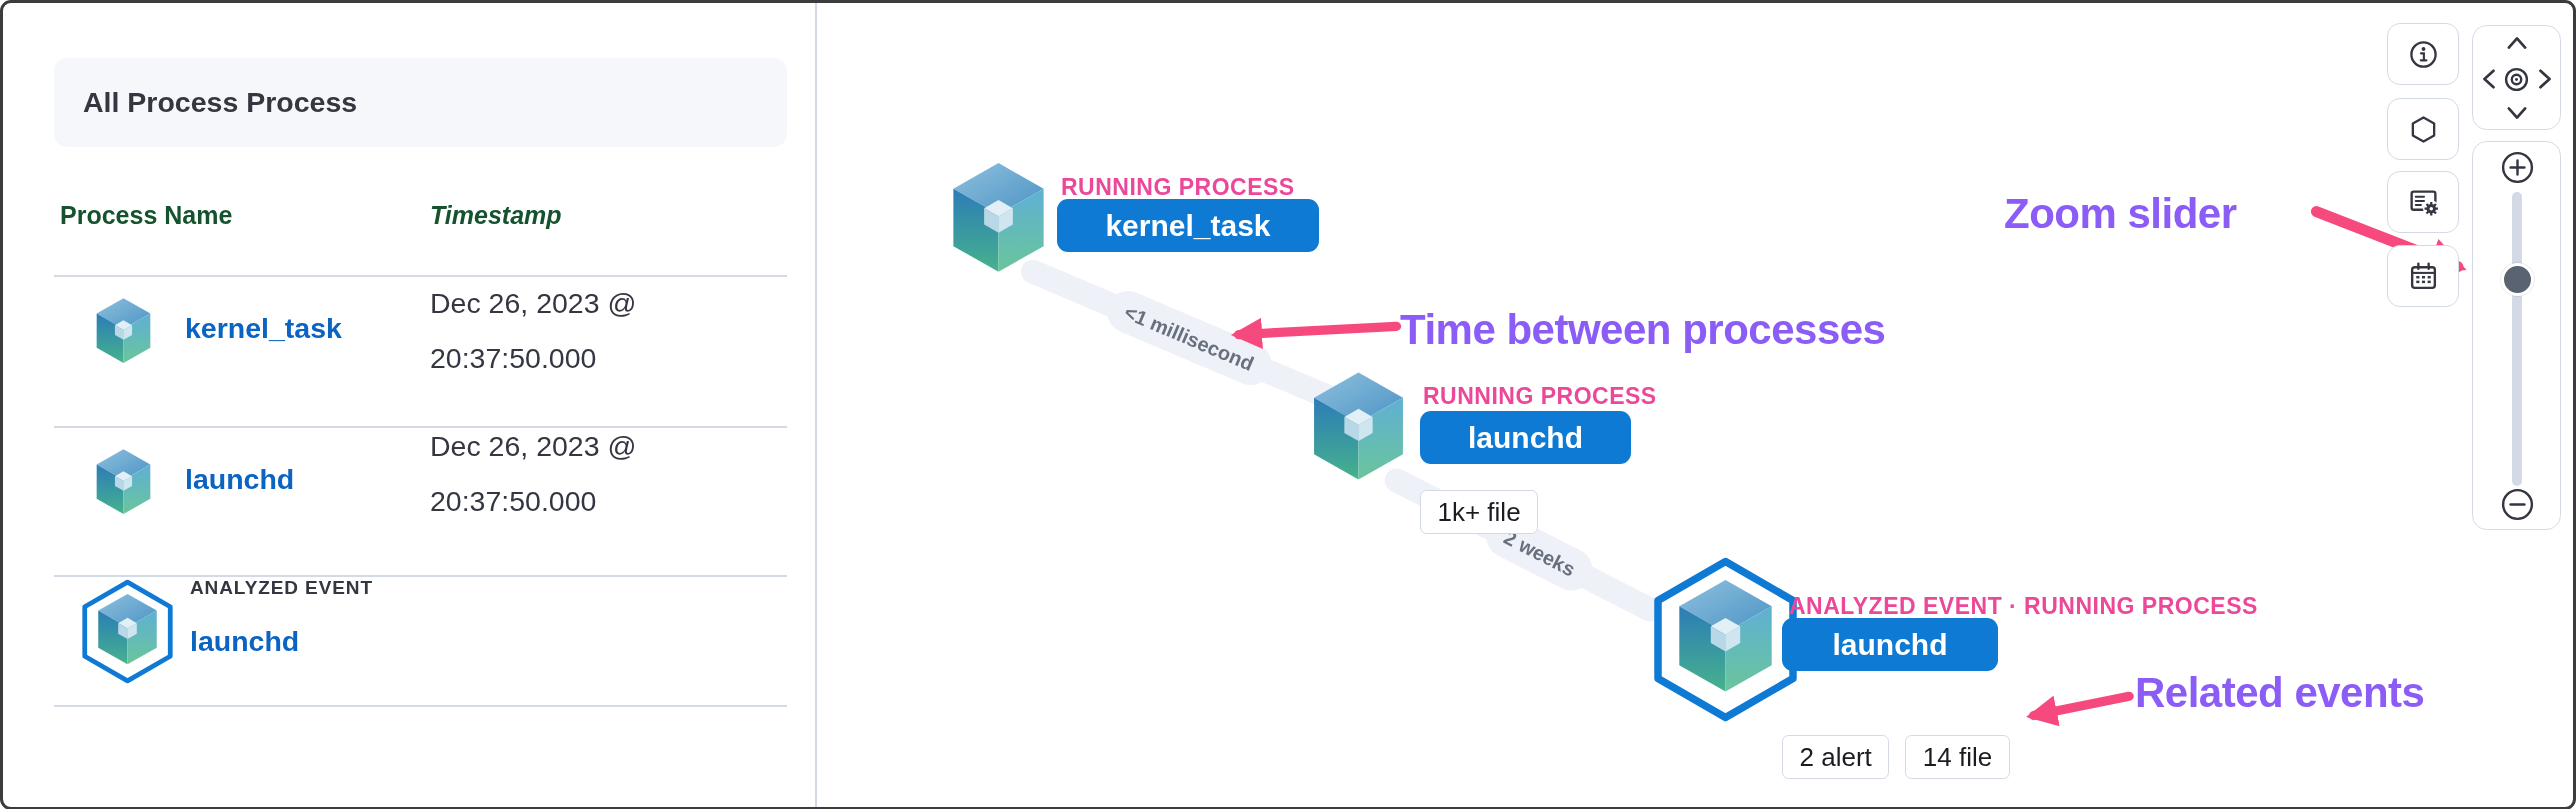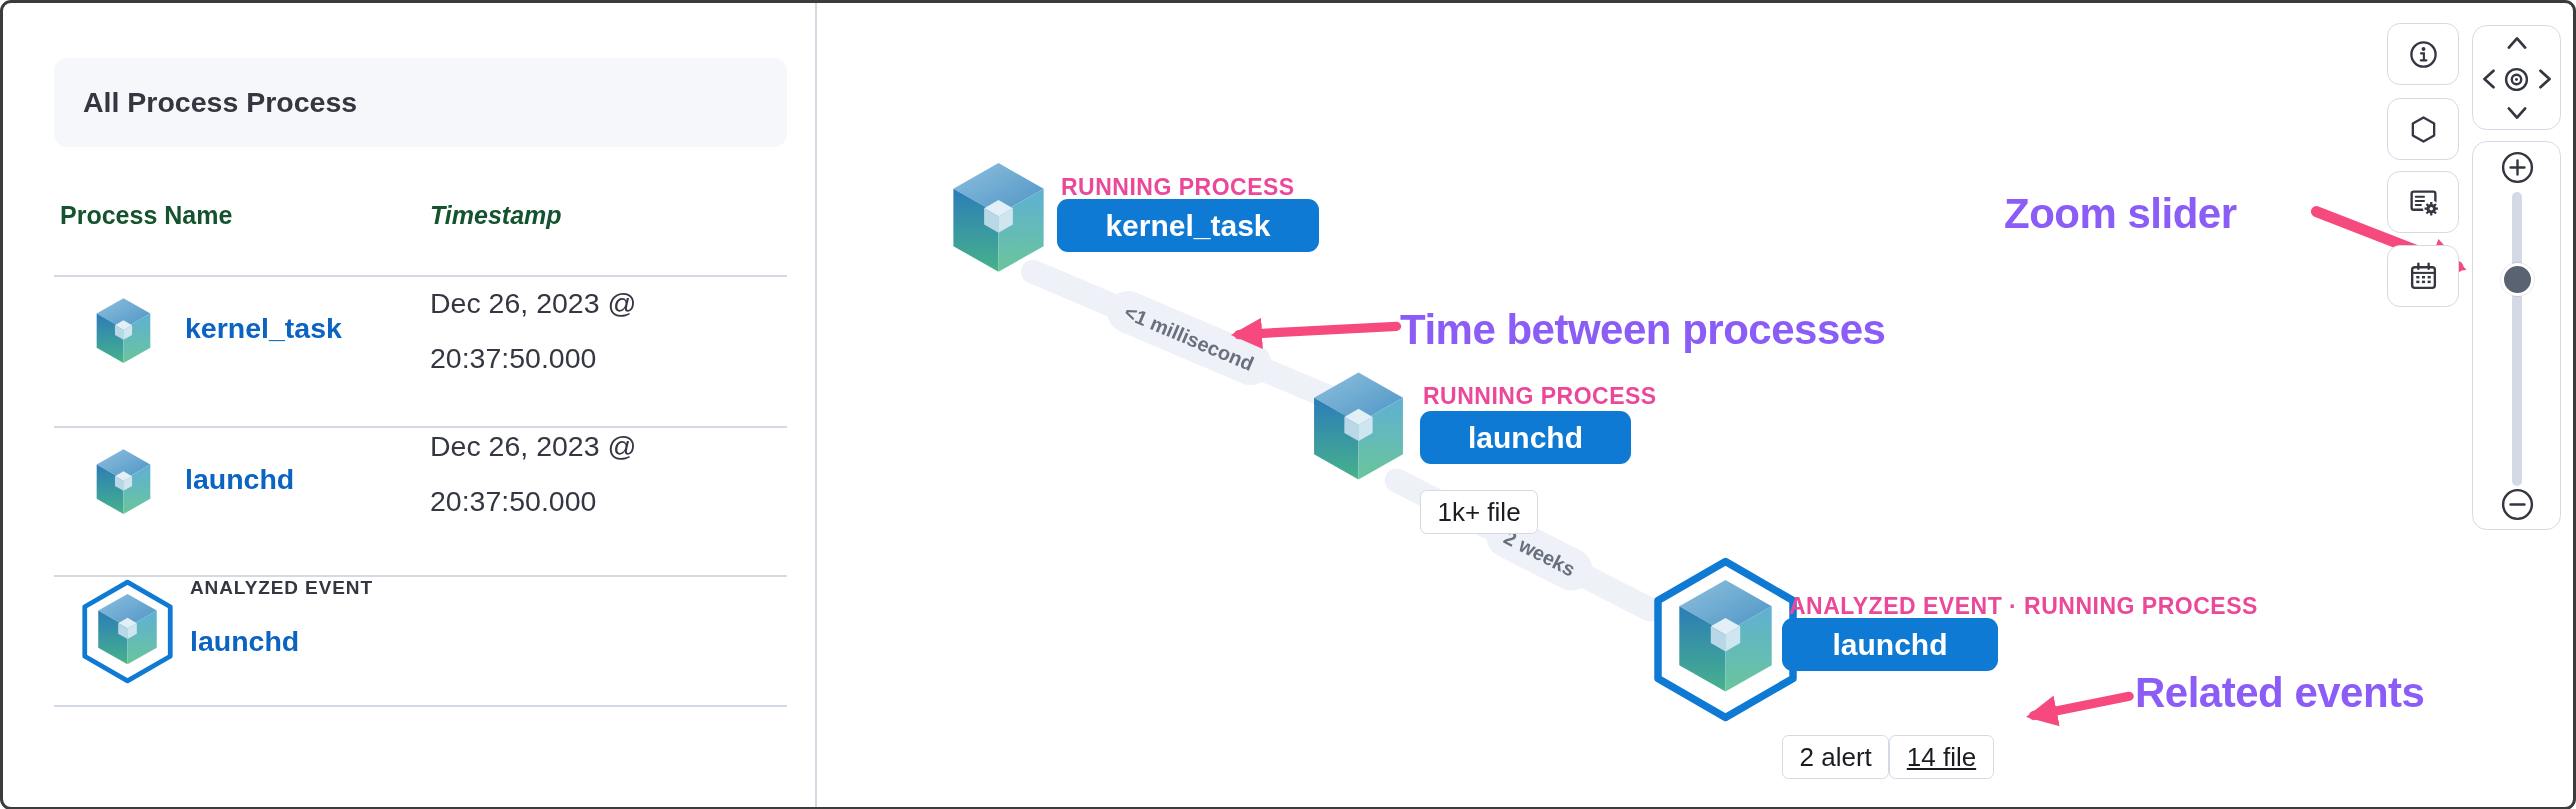--- a/index.html
+++ b/index.html
@@ -16,21 +16,21 @@
   .tsblock{left:427px;width:303px;font-size:28.5px;color:#343741;line-height:55px;}
   .evt-label{font-size:19px;font-weight:700;color:#343741;letter-spacing:0.9px;}
   .vdivider{left:812px;top:0;width:1.8px;height:810px;background:#d3dae6;}
 
   
   .edge{height:24px;background:#eef1f8;border-radius:12px;transform-origin:0 50%;}
   .edge-label{position:absolute;top:50%;transform:translate(-50%,-50%);height:42px;background:#eef1f8;border-radius:21px;padding:0 18.4px;display:flex;align-items:center;font-size:20px;font-weight:700;color:#69707d;white-space:nowrap;}
   .node-caption{font-size:23px;font-weight:700;color:#ec4899;letter-spacing:0.5px;white-space:nowrap;}
   .node-pill{background:#0e7ad3;border-radius:11px;height:53px;display:flex;align-items:center;justify-content:center;color:#fff;font-size:30px;font-weight:700;padding:0 39px;box-sizing:border-box;cursor:pointer;white-space:nowrap;}
   .badge{background:#fff;border:1.8px solid #d3dae6;border-radius:6.4px;height:44px;display:flex;align-items:center;justify-content:center;font-size:26px;color:#1a1c21;padding:0 16.5px;box-sizing:border-box;cursor:pointer;white-space:nowrap;}
-  .badge + .badge{margin-left:0;text-decoration:underline;}
+  .badge + .badge{margin-left:16px;}
   .badges-row{display:flex;}
   .annot{font-size:42px;font-weight:700;color:#8b5cf6;white-space:nowrap;letter-spacing:-0.5px;}
 
   
   .sq-btn{width:72px;height:62px;background:#fff;border:1.8px solid #d3dae6;border-radius:13px;display:flex;align-items:center;justify-content:center;box-sizing:border-box;cursor:pointer;}
   .ctl-panel{background:#fff;border:1.8px solid #d3dae6;border-radius:14.7px;box-sizing:border-box;}
   .track{background:#d3dae6;border-radius:5.5px;cursor:pointer;}
   .thumb{width:33px;height:33px;border-radius:50%;background:#5a6372;border:3.7px solid #fff;box-shadow:0 0 0 0.9px rgba(0,0,0,.08);box-sizing:border-box;cursor:grab;}
   .icon-btn{position:absolute;display:flex;align-items:center;justify-content:center;cursor:pointer;background:none;border:none;padding:0;}
   svg{display:block;}

